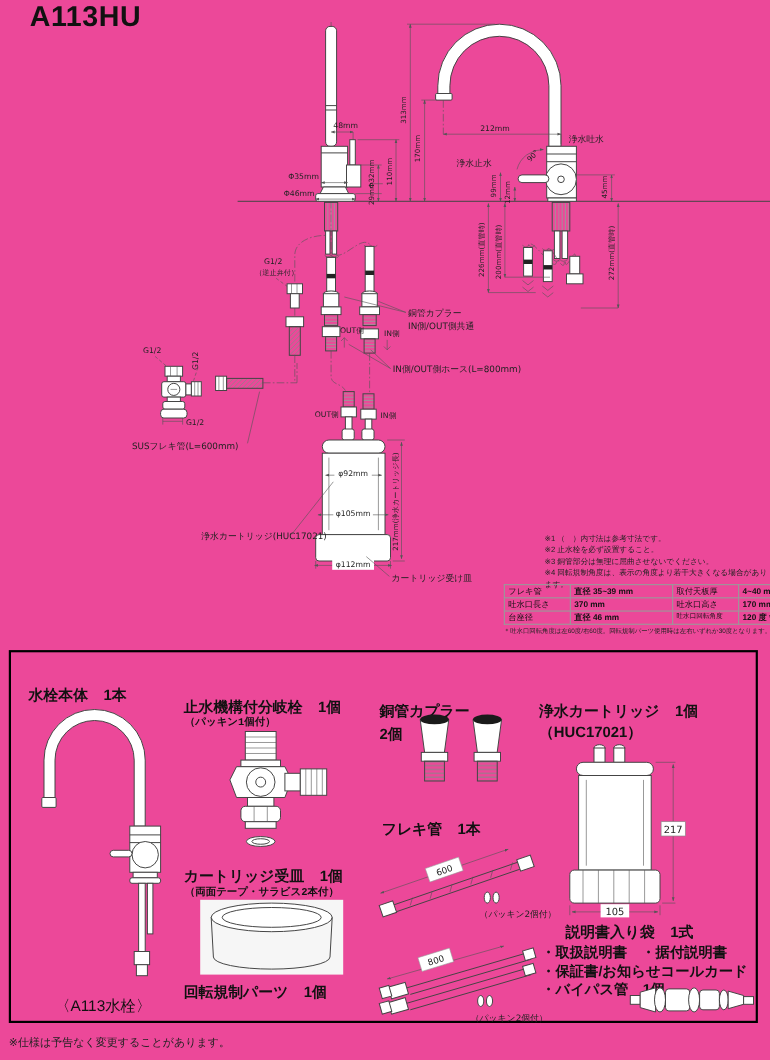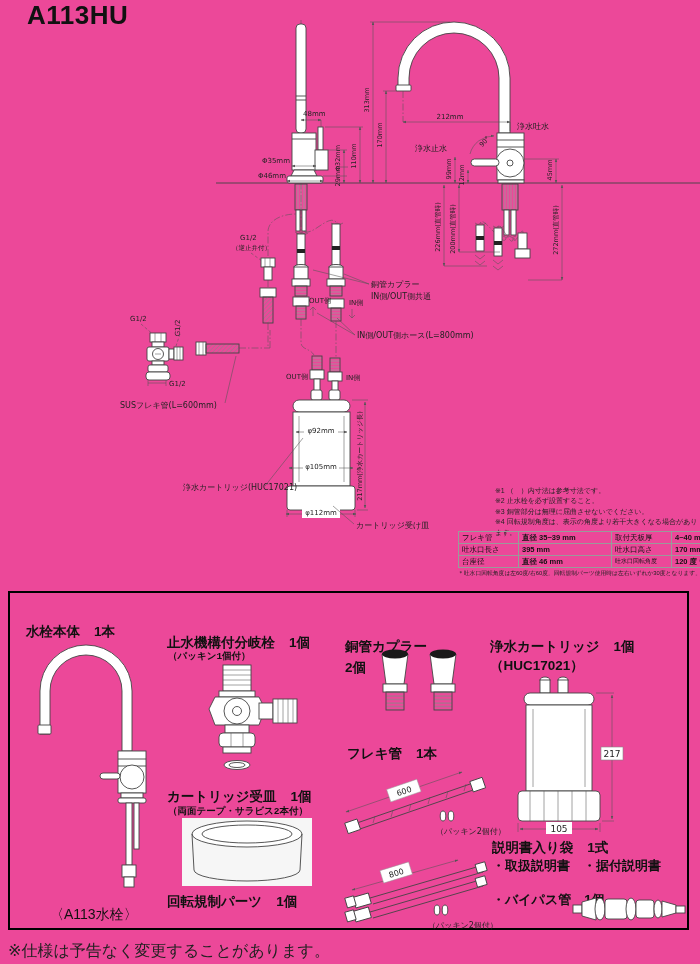--- a/index.html
+++ b/index.html
@@ -29,21 +29,21 @@
   .spec-foot{font-size:5.8px;color:#222;margin-top:1px;white-space:nowrap;}
   
   .pack{left:8px;top:591px;width:681px;height:339px;border:2.5px solid #000;box-sizing:border-box;}
   .pack-header{background:#000;color:#fff;height:26px;line-height:26px;font-size:17px;
                font-weight:bold;letter-spacing:8px;padding-left:12px;}
   .plabel{position:absolute;font-size:13.5px;font-weight:bold;color:#111;white-space:nowrap;}
   .plabel .qty{margin-left:14px;}
   .pnote{position:absolute;font-size:9.5px;font-weight:bold;color:#111;white-space:nowrap;font-family:Liberation Mono, monospace;}
   .pcap{position:absolute;font-size:14px;color:#111;white-space:nowrap;}
   .pline{position:absolute;font-size:13px;font-weight:bold;color:#111;white-space:nowrap;}
-  .footer-l{left:8px;top:941px;font-size:16px;color:#222;}
+  .footer-l{left:8px;top:941px;font-size:10px;color:#222;}
   .footer-r{right:8px;top:941px;font-size:9.5px;color:#333;}
 </style>
 </head>
 <body>
 
 <div class="page">
 
   <div class="abs title">A113HU</div>
 
   <svg class="abs" style="left:0;top:0" width="700" height="590" viewBox="0 0 700 590">
@@ -292,21 +292,21 @@
     <table>
       <tbody>
           <tr>
         <td style="width:53px">フレキ管</td>
         <td class="v" style="width:86px">直径 35~39 mm</td>
         <td style="width:53px">取付天板厚</td>
         <td class="v" style="width:46px">4~40 mm</td>
       </tr>
       <tr>
         <td>吐水口長さ</td>
-        <td class="v">395 mm</td>
+        <td class="v">370 mm</td>
         <td>吐水口高さ</td>
         <td class="v">170 mm</td>
       </tr>
       <tr>
         <td>台座径</td>
         <td class="v">直径 46 mm</td>
         <td style="font-size:6px">吐水口回転角度</td>
         <td class="v">120 度 *</td>
       </tr>
     </tbody>
@@ -466,24 +466,25 @@
       <line class="thin" x1="102" y1="146" x2="114" y2="146"></line>
       <line class="thin" x1="112" y1="20" x2="112" y2="144" marker-start="url(#ar)" marker-end="url(#ar)"></line>
       <rect x="101" y="72" width="22" height="13" fill="#fff" stroke="#888" stroke-width=".6"></rect>
       <text class="t9" x="112" y="82" text-anchor="middle">217</text>
       <line class="thin" x1="18" y1="148" x2="18" y2="157"></line>
       <line class="thin" x1="100" y1="148" x2="100" y2="157"></line>
       <line class="thin" x1="20" y1="154" x2="98" y2="154" marker-start="url(#ar)" marker-end="url(#ar)"></line>
       <rect x="46" y="147" width="26" height="12" fill="#fff"></rect>
       <text class="t9" x="59" y="157" text-anchor="middle">105</text>
     </svg>
-    <div class="plabel" style="left:482px;top:246px">
+    <div class="plabel" style="left:504px;top:246px">
       <span>説明書入り袋</span><span class="qty">1式</span>
     </div>
     <div class="pline" style="left:482px;top:264px">・取扱説明書　・据付説明書</div>
+    <div class="pline" style="left:482px;top:281px">・保証書/お知らせコールカード</div>
     <div class="pline" style="left:482px;top:298px">・バイパス管　1個</div>
     <svg style="position:absolute;left:560px;top:300px" width="120" height="32" viewBox="0 0 120 32">
       <rect class="pw" x="3" y="12" width="9" height="8"></rect>
       <path class="pw" d="M12,9 L26,5 L26,27 L12,23 Z"></path>
       <ellipse class="pw" cx="30" cy="16" rx="5" ry="11"></ellipse>
       <rect class="pw" x="35" y="6" width="22" height="20" rx="3"></rect>
       <ellipse class="pw" cx="61" cy="16" rx="5" ry="11"></ellipse>
       <rect class="pw" x="66" y="7" width="18" height="18" rx="3"></rect>
       <ellipse class="pw" cx="88" cy="16" rx="4" ry="9"></ellipse>
       <path class="pw" d="M92,8 L106,12 L106,20 L92,24 Z"></path>

